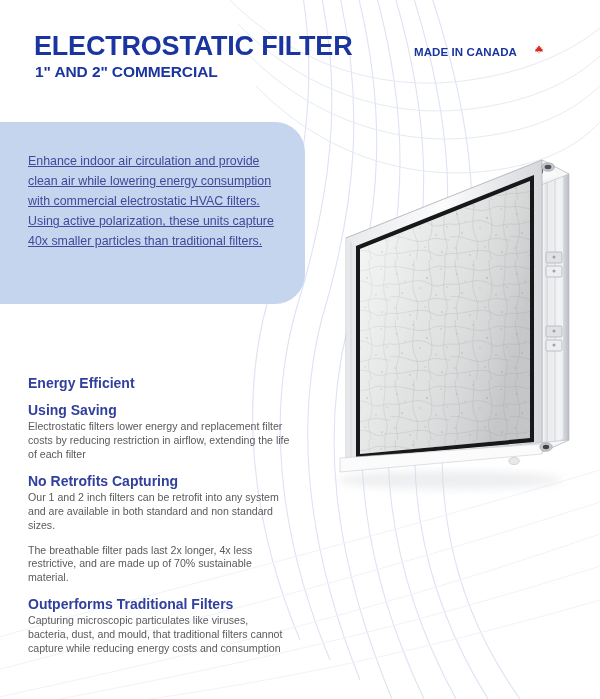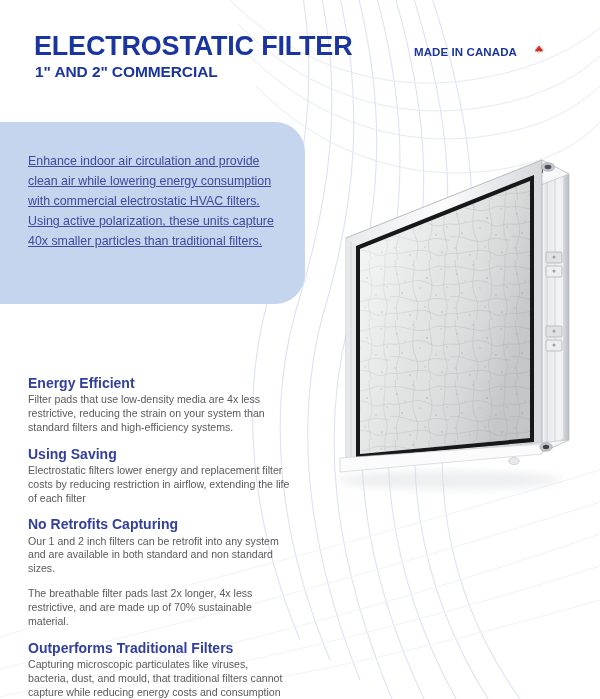--- a/index.html
+++ b/index.html
@@ -180,21 +180,20 @@
     </span>
   </div>
 
   <div id="intro-panel"></div>
   <div id="intro-text">Enhance indoor air circulation and provide clean air while lowering energy consumption with commercial electrostatic HVAC filters. Using active polarization, these units capture 40x smaller particles than traditional filters.</div>
 
 
   <div id="features">
     <div class="feature">
       <div class="feature-title">Energy Efficient</div>
-      <div class="feature-body">Filter pads that use low-density media are 4x less restrictive, reducing the strain on your system than standard filters and high-efficiency systems.</div>
     </div>
     <div class="feature">
       <div class="feature-title">Using Saving</div>
       <div class="feature-body">Electrostatic filters lower energy and replacement filter costs by reducing restriction in airflow, extending the life of each filter</div>
     </div>
     <div class="feature">
       <div class="feature-title">No Retrofits Capturing</div>
       <div class="feature-body">Our 1 and 2 inch filters can be retrofit into any system and are available in both standard and non standard sizes.</div>
     </div>
     <div class="feature">

